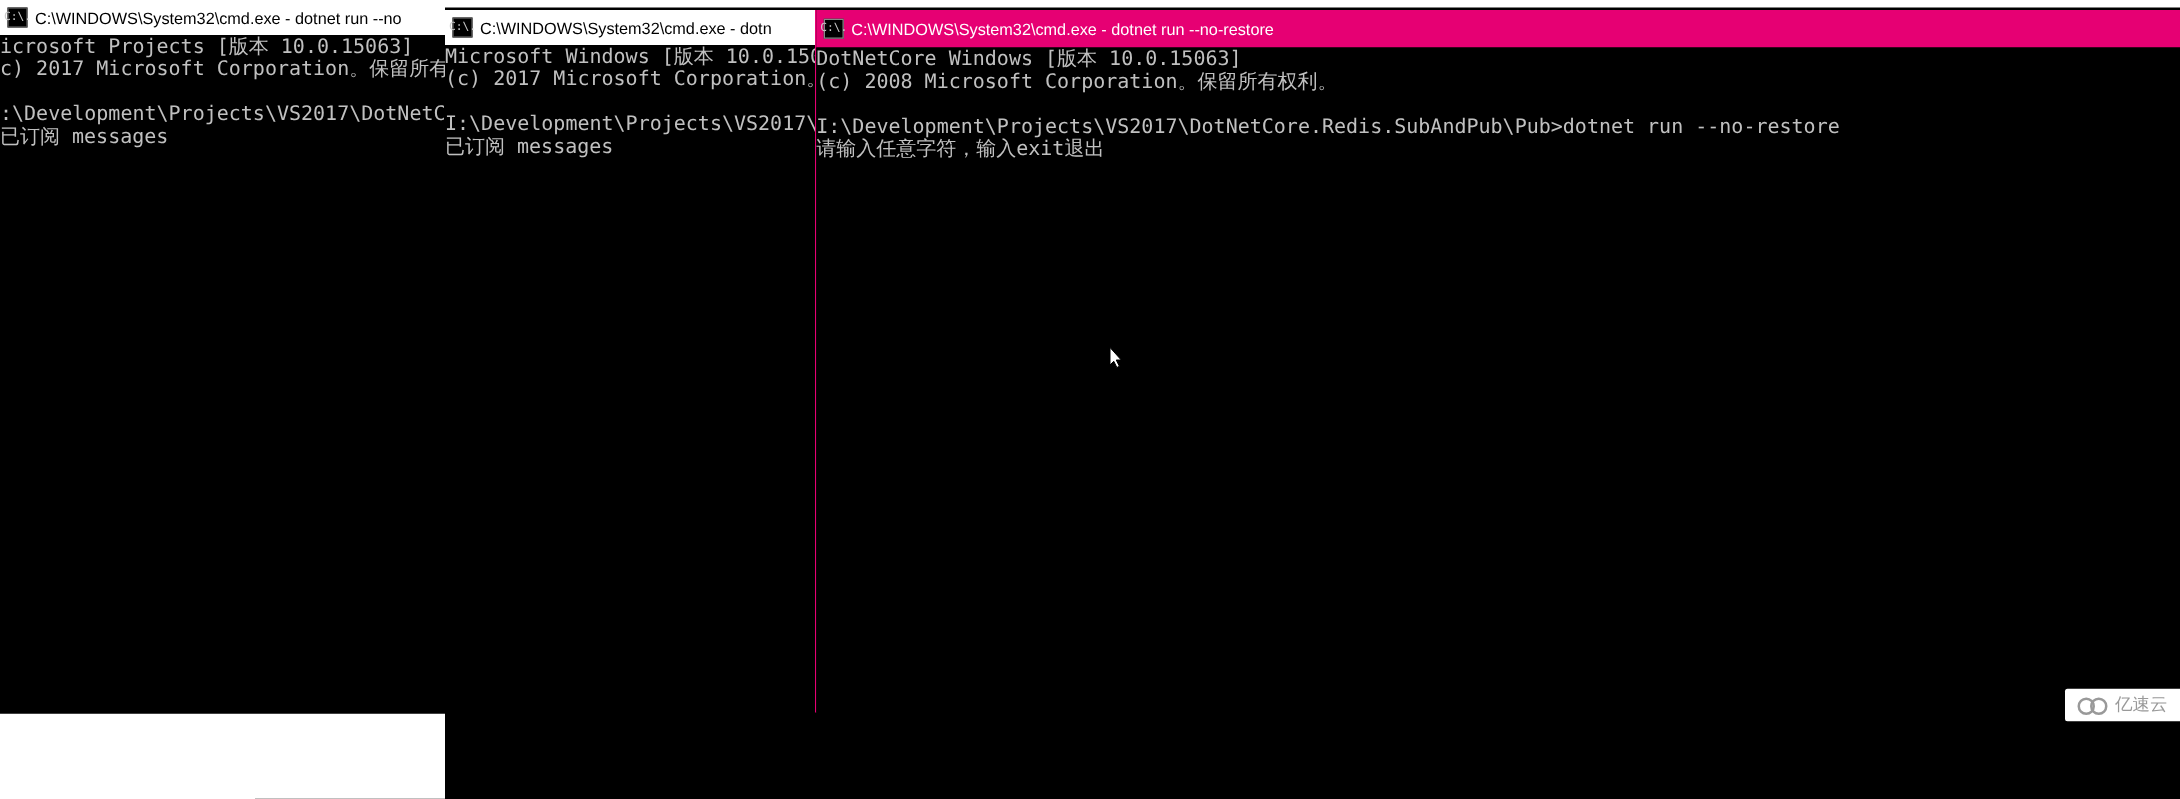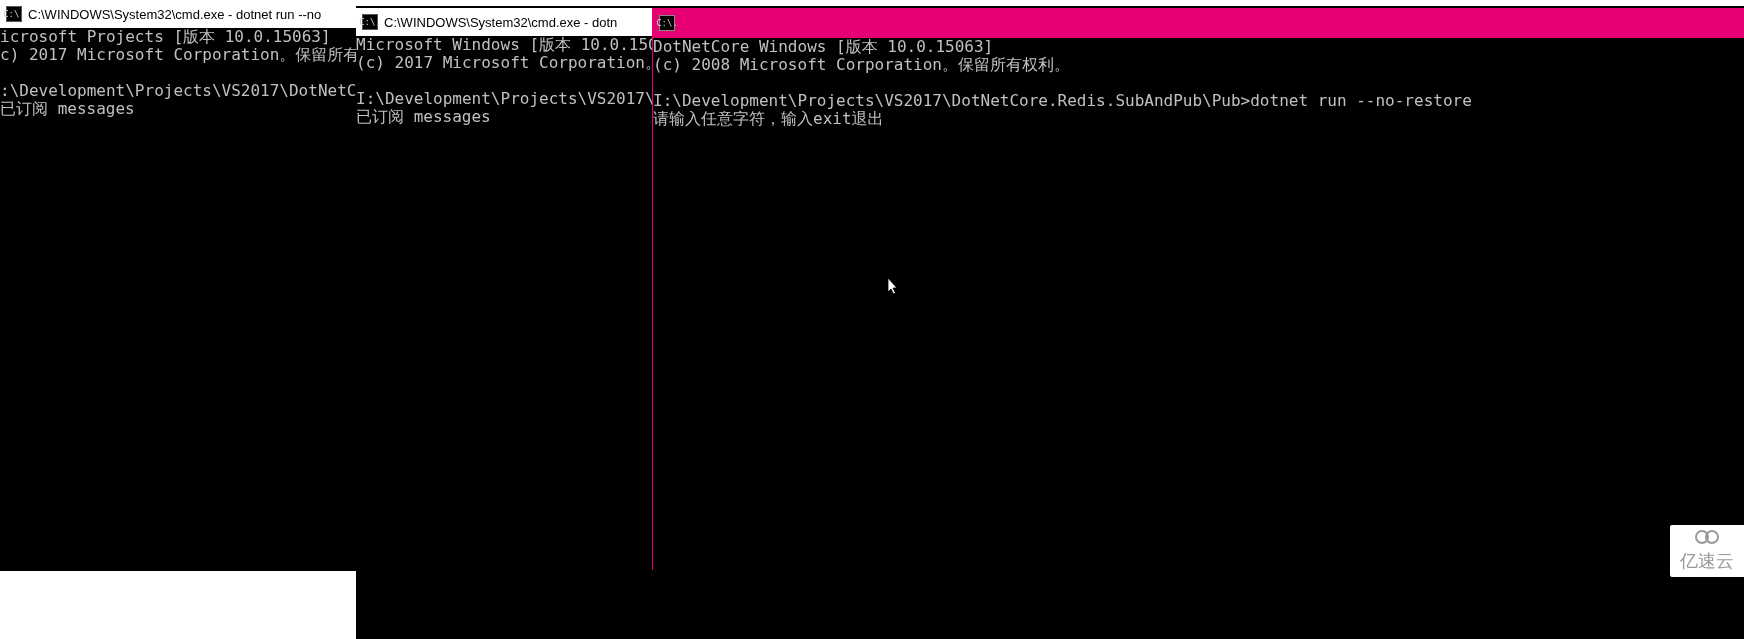--- a/index.html
+++ b/index.html
@@ -115,27 +115,26 @@
       pointer-events: none;
     }
     .watermark {
       position: absolute;
       right: 0;
       bottom: 62px;
       background: #fff;
       color: #999;
       padding: 4px 10px;
       font-family: "Microsoft YaHei", sans-serif;
-      font-size: 18px;
+      font-size: 14px;
       display: flex;
       align-items: center;
       gap: 6px;
       z-index: 200;
       border-radius: 2px 0 0 2px;
-      flex-direction: column;
     }
     .watermark-icon {
       width: 24px;
       height: 14px;
       position: relative;
     }
     .watermark-icon::before,
     .watermark-icon::after {
       content: "";
       position: absolute;
@@ -184,20 +183,21 @@
   <div class="content"><span>Microsoft Windows [版本 10.0.1500</span>
 <span>(c) 2017 Microsoft Corporation。</span>
 <span></span>
 <span>I:\Development\Projects\VS2017\Do</span>
 <span>已订阅 messages</span></div>
 </div>
 
 <div class="window window3">
   <div class="titlebar titlebar-active">
     <span class="cmd-icon">C:\.</span>
+    <span>C:\WINDOWS\System32\cmd.exe - dotnet  run --no-restore</span>
   </div>
   <div class="content"><span>DotNetCore Windows [版本 10.0.15063]</span>
 <span>(c) 2008 Microsoft Corporation。保留所有权利。</span>
 <span></span>
 <span>I:\Development\Projects\VS2017\DotNetCore.Redis.SubAndPub\Pub&gt;dotnet run --no-restore</span>
 <span>请输入任意字符，输入exit退出</span></div>
 </div>
 
 <svg class="cursor" width="12" height="18" viewBox="0 0 12 18">
   <path d="M0,0 L0,14 L3,11 L5.5,16 L7.5,15 L5,10 L9,10 Z" fill="#fff" stroke="#000" stroke-width="0.8"></path>

